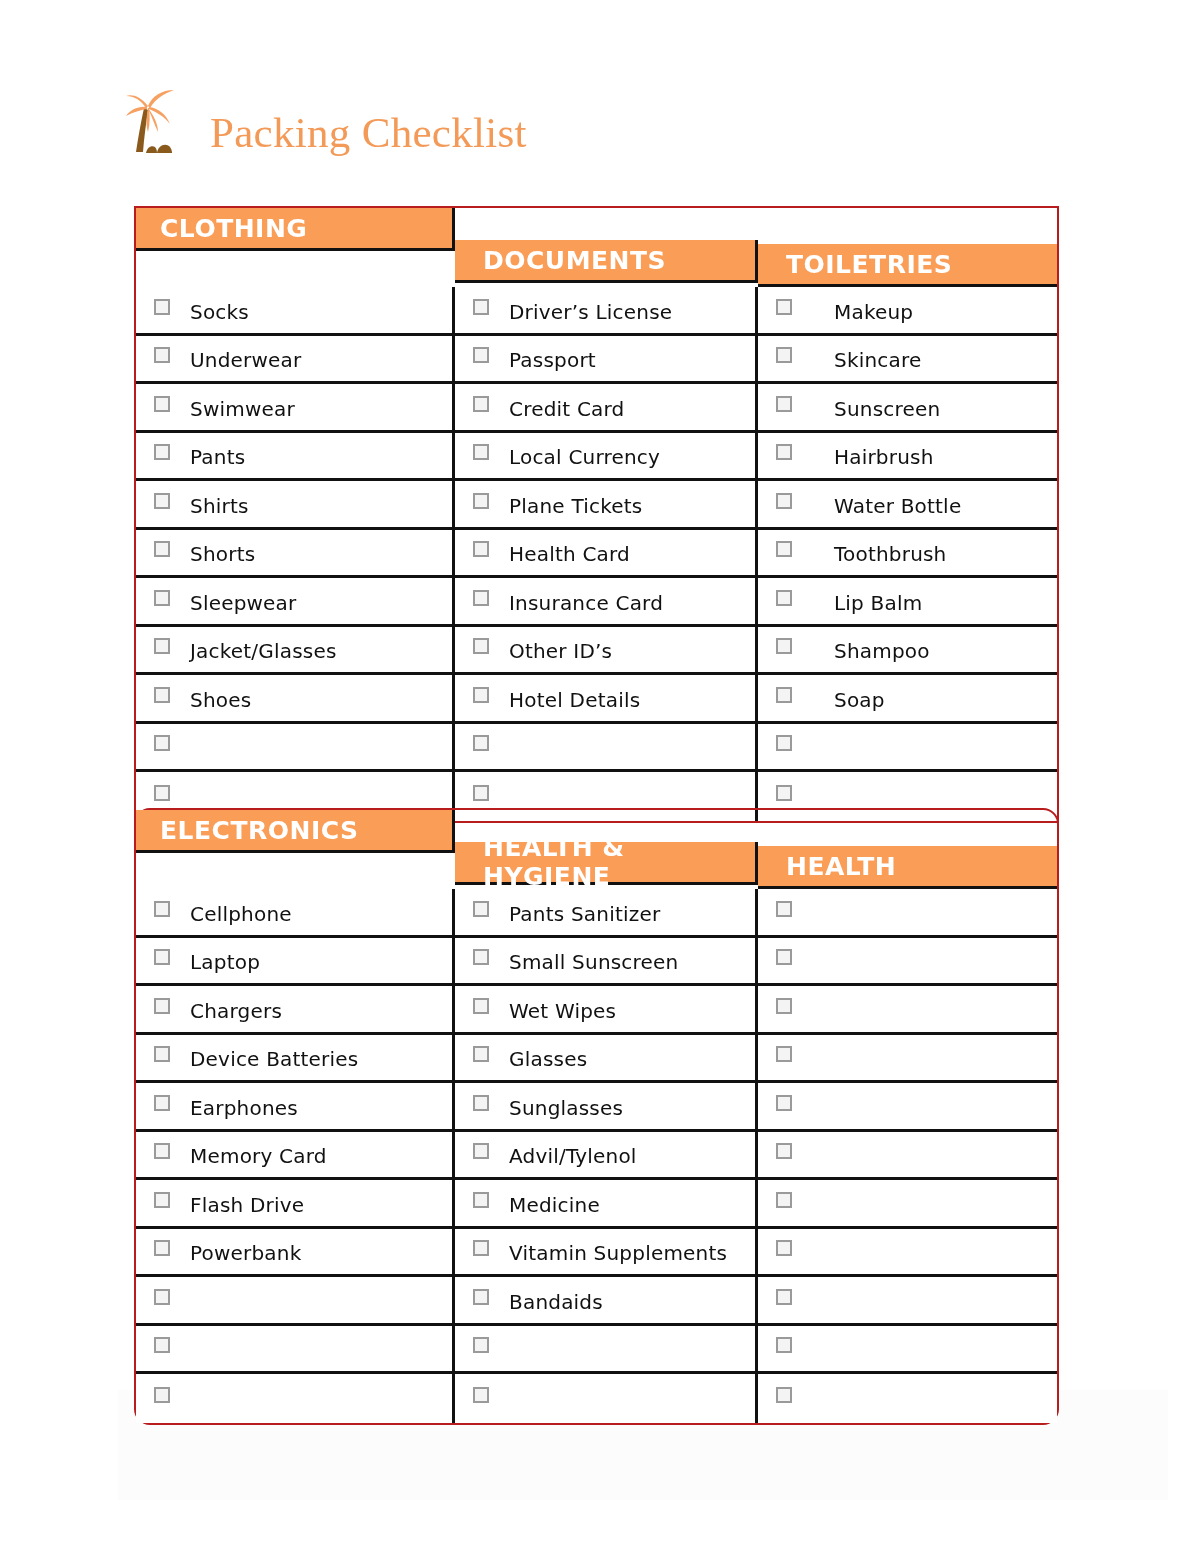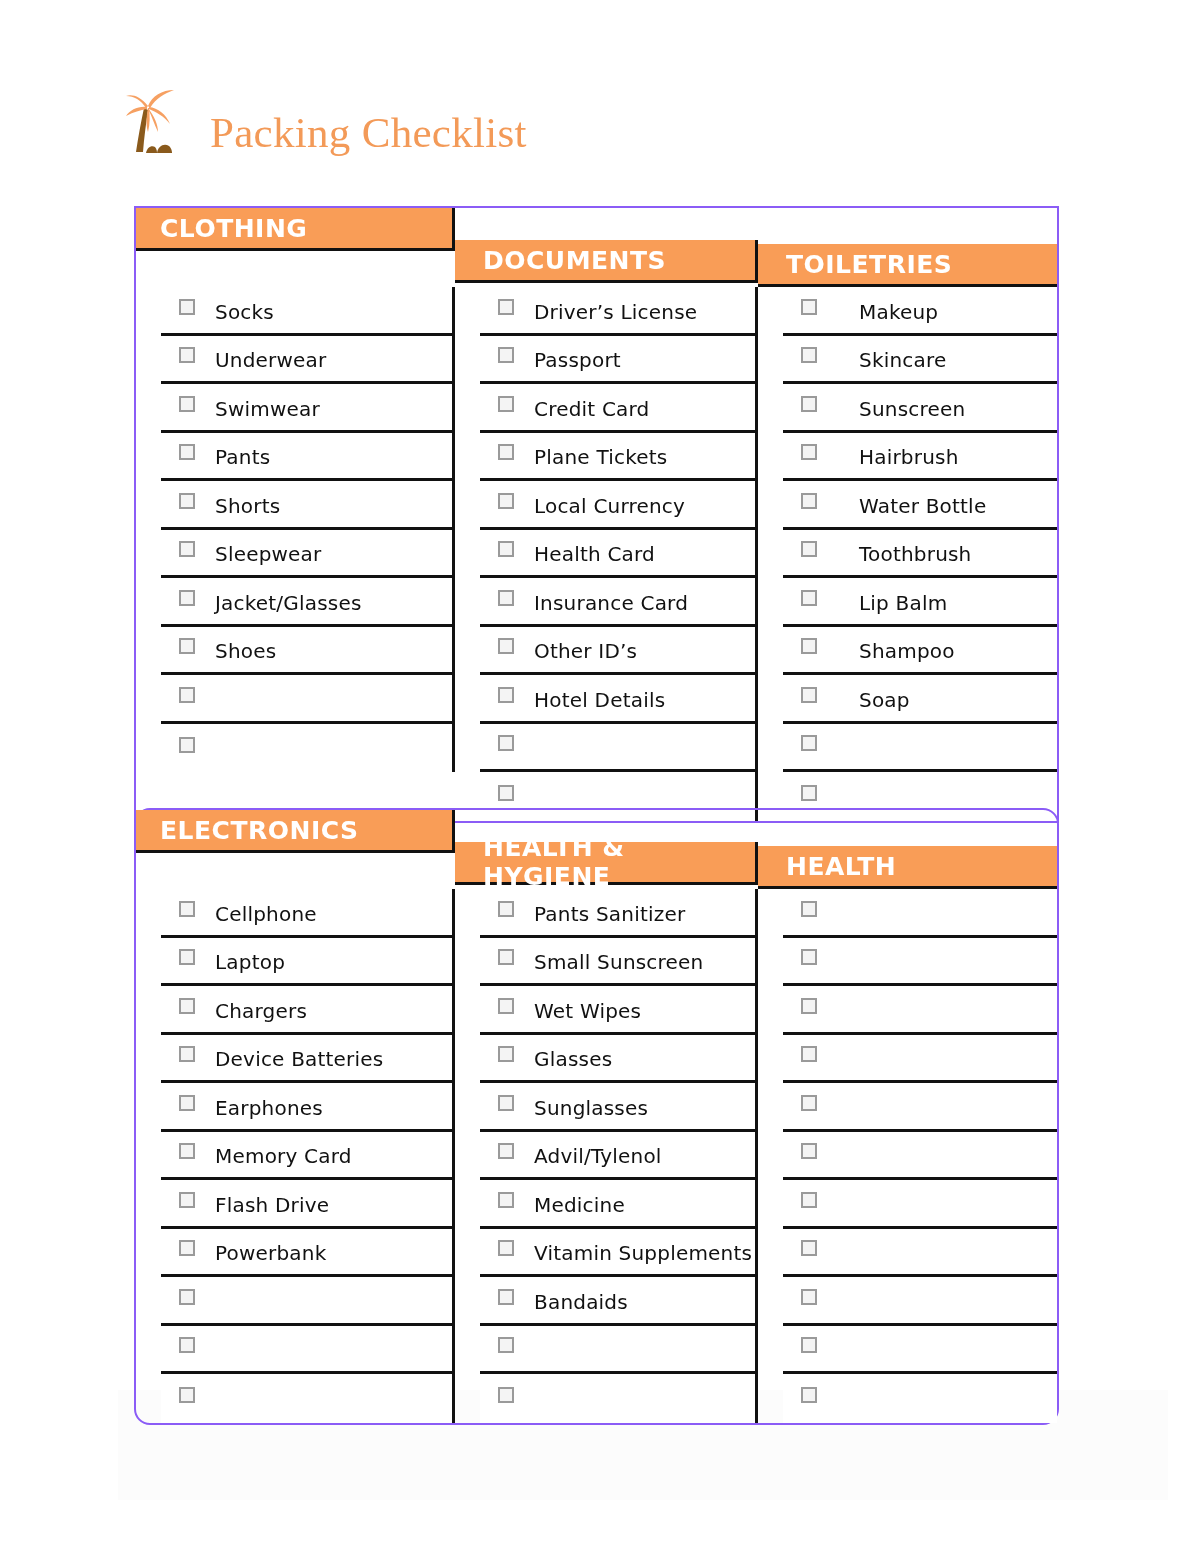--- a/index.html
+++ b/index.html
@@ -13,36 +13,36 @@
   }
   .header { position: absolute; left: 124px; top: 86px; height: 80px; }
   .logo { position: absolute; left: 0; top: 0; width: 54px; height: 70px; }
   .title {
     position: absolute; left: 86px; top: 22px; white-space: nowrap;
     font-family: "Liberation Serif", "DejaVu Serif", serif;
     font-size: 43px; color: #f39a58; letter-spacing: 0.3px;
   }
   .table {
     position: absolute; left: 134px; width: 925px;
-    border: 2px solid #8b5cf6; border-collapse: collapse; box-sizing: border-box;
+    border: 2px solid #b91c1c; border-collapse: collapse; box-sizing: border-box;
     display: grid; grid-template-columns: 319px 303px 1fr;
   }
   .t1 { top: 206px; }
   .t2 { top: 808px; border-radius: 16px; }
   .hcell {
     background: #f99d57; height: 43px; box-sizing: border-box;
     border-right: 3px solid #111; border-bottom: 3px solid #111;
     color: #ffffff; font-weight: bold; font-size: 25px; letter-spacing: 0.5px;
     font-family: "DejaVu Sans", sans-serif;
     display: flex; align-items: center; padding-left: 24px;
   }
   .hcell.c2 { padding-left: 28px; margin-top: 32px; }
   .hcell.c3 { padding-left: 28px; margin-top: 36px; }
   .hcell.last { border-right: none; }
-  .col { display: flex; flex-direction: column; padding-left: 25px; }
+  .col { display: flex; flex-direction: column; }
   .cell {
     height: 48.5px; box-sizing: border-box;
     border-right: 3px solid #111; border-bottom: 3px solid #111;
     display: flex; align-items: center; padding-left: 18px; background: #fff;
   }
   .col.last .cell { border-right: none; gap: 22px; }
   .cell.final { border-bottom: none; }
   .cb {
     width: 16px; height: 16px; border: 2px solid #9a9a9a; background: #f4f4f4;
     box-sizing: border-box; margin-top: -6px; flex: 0 0 auto; cursor: pointer;
@@ -89,20 +89,24 @@
       <div class="cell">
         <span class="cb"></span>
         <span class="lbl">Swimwear</span>
       </div>
       <div class="cell">
         <span class="cb"></span>
         <span class="lbl">Pants</span>
       </div>
       <div class="cell">
         <span class="cb"></span>
+        <span class="lbl">Shirts</span>
+      </div>
+      <div class="cell">
+        <span class="cb"></span>
         <span class="lbl">Shorts</span>
       </div>
       <div class="cell">
         <span class="cb"></span>
         <span class="lbl">Sleepwear</span>
       </div>
       <div class="cell">
         <span class="cb"></span>
         <span class="lbl">Jacket/Glasses</span>
       </div>
@@ -127,25 +131,25 @@
       <div class="cell">
         <span class="cb"></span>
         <span class="lbl">Passport</span>
       </div>
       <div class="cell">
         <span class="cb"></span>
         <span class="lbl">Credit Card</span>
       </div>
       <div class="cell">
         <span class="cb"></span>
+        <span class="lbl">Local Currency</span>
+      </div>
+      <div class="cell">
+        <span class="cb"></span>
         <span class="lbl">Plane Tickets</span>
-      </div>
-      <div class="cell">
-        <span class="cb"></span>
-        <span class="lbl">Local Currency</span>
       </div>
       <div class="cell">
         <span class="cb"></span>
         <span class="lbl">Health Card</span>
       </div>
       <div class="cell">
         <span class="cb"></span>
         <span class="lbl">Insurance Card</span>
       </div>
       <div class="cell">

